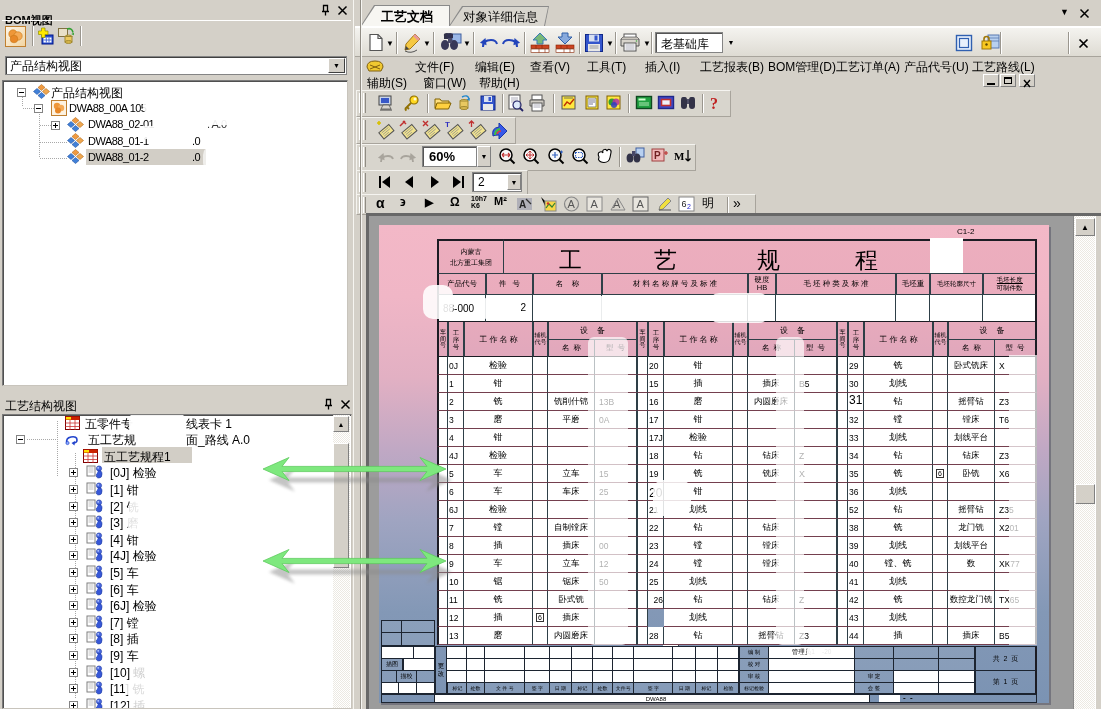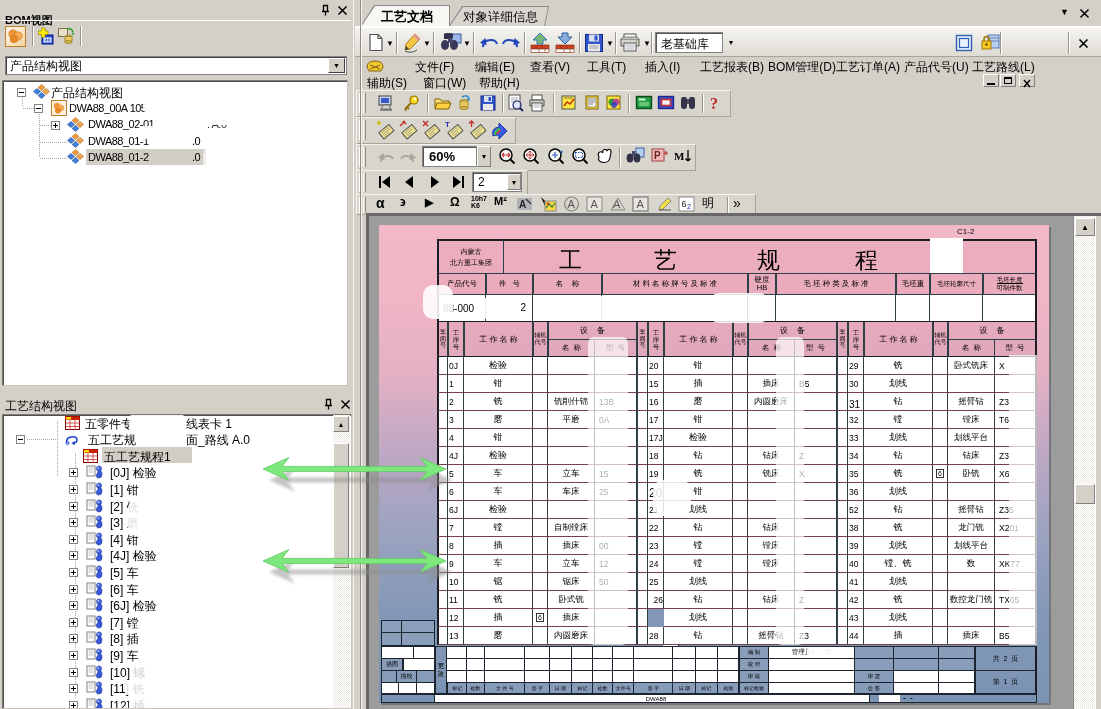--- a/index.html
+++ b/index.html
@@ -1505,21 +1505,21 @@
         </div>
         <div class="cell" style="left:569px;top:150px;width:47px;height:18px;font-size:8.5px;background:#fff;border-right:1px solid #2e3f47;border-bottom:1px solid #743f4e;display:flex;align-items:center;justify-content:center;">
           <div style="width:100%;text-align:center;"></div>
         </div>
         <div class="cell" style="left:616px;top:150px;width:42px;height:18px;font-size:8.5px;background:#fff;border-right:2px solid #1c1c24;border-bottom:1px solid #743f4e;display:flex;align-items:center;padding-left:4px;">
           <div style="width:100%;text-align:left;"></div>
         </div>
         <div class="cell" style="left:458px;top:168px;width:11px;height:18px;font-size:7px;background:#fff;border-left:1px solid #2e3f47;border-right:1px solid #2e3f47;border-bottom:1px solid #743f4e;display:flex;align-items:center;justify-content:center;">
           <div style="width:100%;text-align:center;"></div>
         </div>
-        <div class="cell" style="left:469px;top:168px;width:16px;height:18px;font-size:10px;background:#fff;border-right:1px solid #2e3f47;border-bottom:1px solid #743f4e;display:flex;align-items:flex-end;padding-left:1px;">
+        <div class="cell" style="left:469px;top:168px;width:16px;height:18px;font-size:12px;background:#fff;border-right:1px solid #2e3f47;border-bottom:1px solid #743f4e;display:flex;align-items:flex-start;padding-left:1px;">
           <div style="width:100%;text-align:left;">31</div>
         </div>
         <div class="cell" style="left:485px;top:168px;width:69px;height:18px;font-size:9px;background:#fff;border-right:1px solid #2e3f47;border-bottom:1px solid #743f4e;display:flex;align-items:center;justify-content:center;">
           <div style="width:100%;text-align:center;">钻</div>
         </div>
         <div class="cell" style="left:554px;top:168px;width:15px;height:18px;font-size:7px;background:#fff;border-right:1px solid #2e3f47;border-bottom:1px solid #743f4e;display:flex;align-items:center;justify-content:center;">
           <div style="width:100%;text-align:center;"></div>
         </div>
         <div class="cell" style="left:569px;top:168px;width:47px;height:18px;font-size:8.5px;background:#fff;border-right:1px solid #2e3f47;border-bottom:1px solid #743f4e;display:flex;align-items:center;justify-content:center;">
           <div style="width:100%;text-align:center;">摇臂钻</div>

